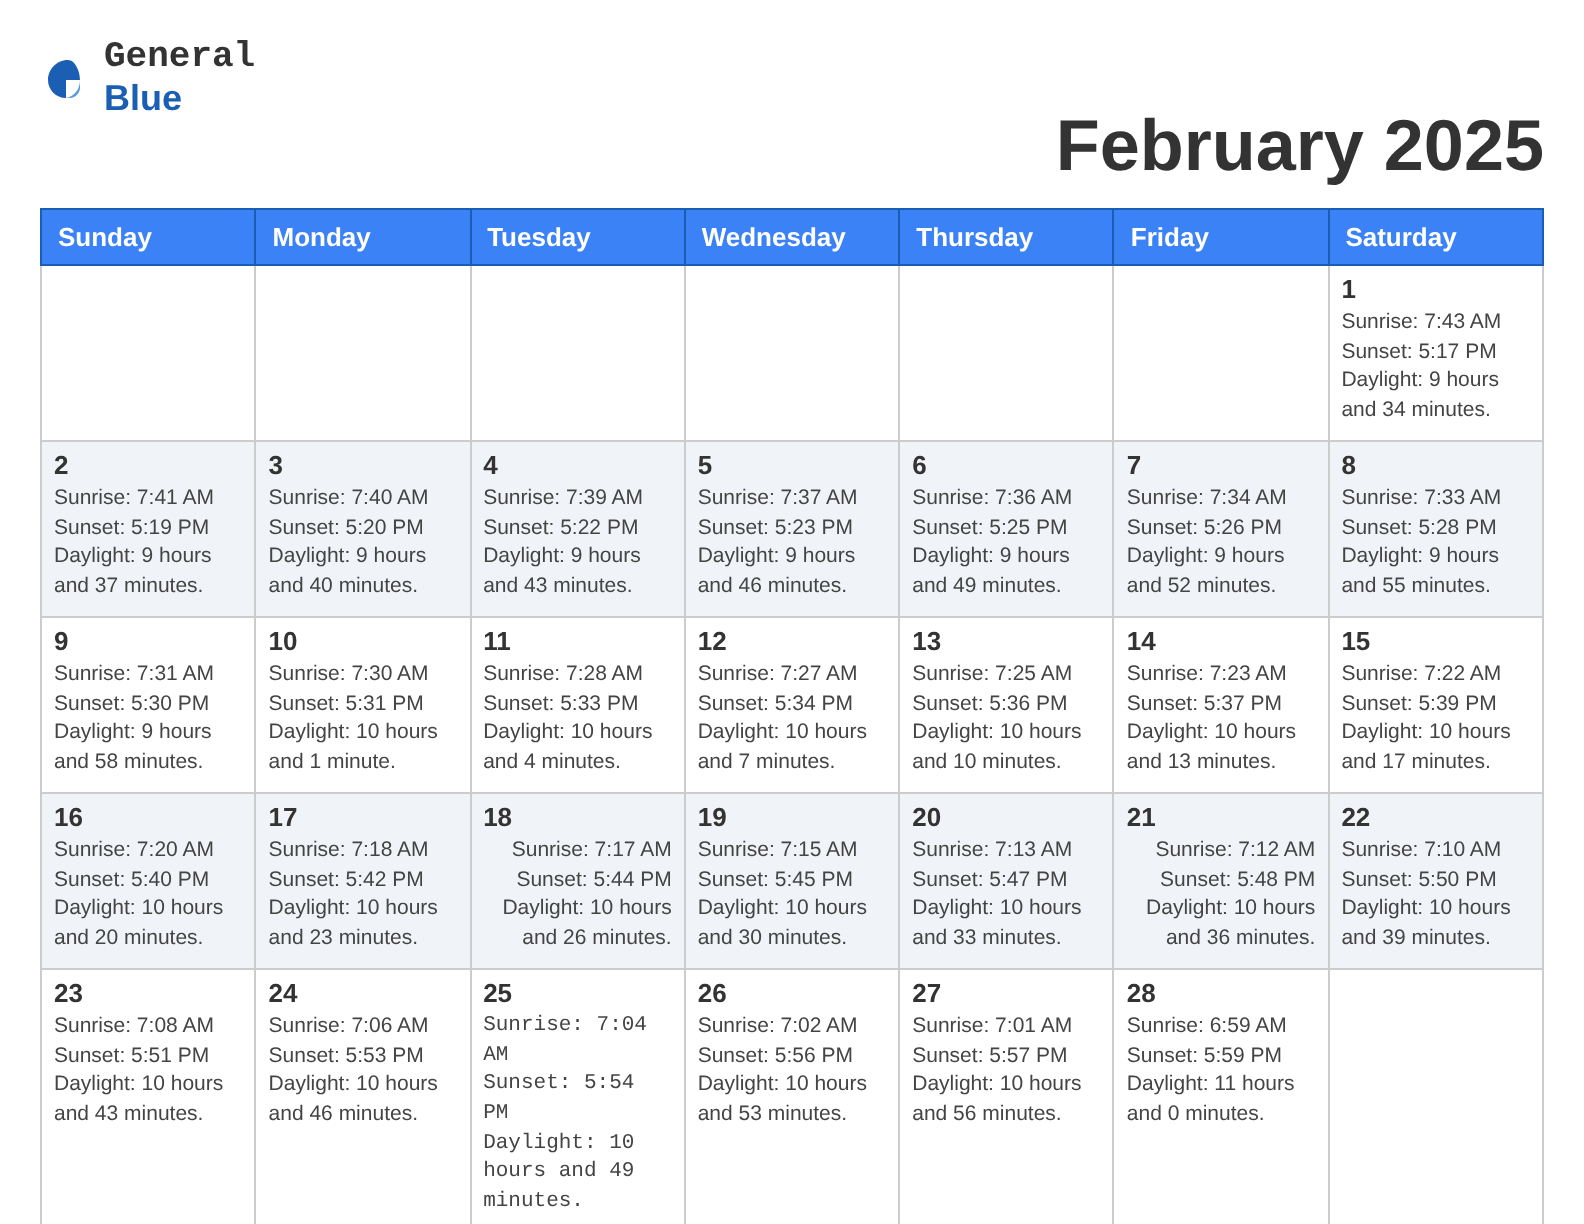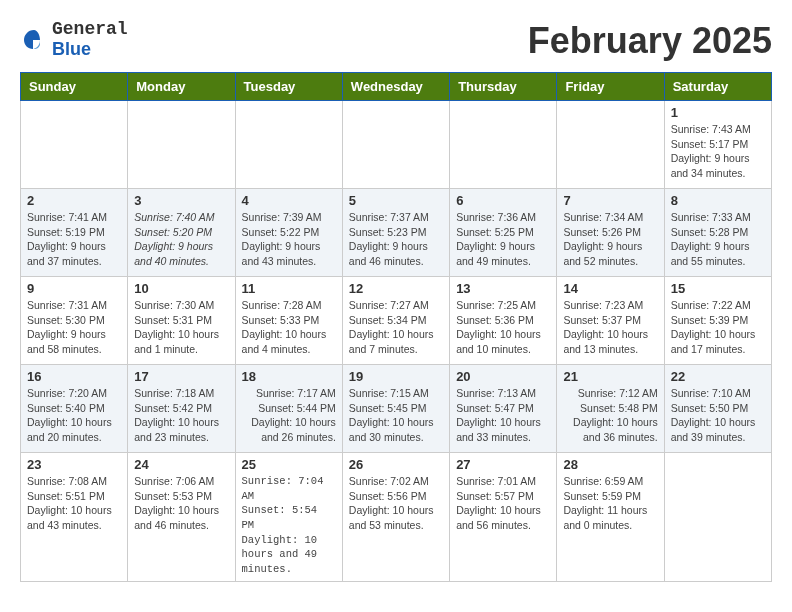--- a/index.html
+++ b/index.html
@@ -30,20 +30,21 @@
       width: 28px;
       height: 28px;
     }
     .title-area {
       text-align: right;
     }
     .month-title {
       font-size: 36px;
       font-weight: bold;
       color: #333;
+      margin-top: 32px;
     }
     .location {
       font-size: 16px;
       color: #555;
     }
     .calendar {
       width: 100%;
       border-collapse: collapse;
       border: 1px solid #ccc;
     }
@@ -79,21 +80,21 @@
     .empty-cell {
       background: #f9f9f9;
     }
     tr:nth-child(odd) td {
       background-color: #ffffff;
     }
     tr:nth-child(even) td {
       background-color: #f0f4f8;
     }
     .calendar thead tr th {
-      background-color: #4d7c0f;
+      background-color: #3b82f6;
     }
   </style>
 </head>
 <body>
 
 <div class="header">
   <div class="logo">
     <svg class="logo-icon" viewBox="0 0 28 28" xmlns="http://www.w3.org/2000/svg">
       <path d="M14 4 C8 4 4 9 4 14 C4 19 8 23 13 23 L13 14 L20 14 C20 9.5 17.5 4 14 4Z" fill="#1a5fb4"></path>
       <path d="M20 14 L20 18 C20 20 18 23 15 23 L13 23 C14 23 20 21 20 14Z" fill="#5b9bd5"></path>
@@ -137,21 +138,21 @@
       </tr>
       <tr>
         <td>
           <span class="day-number">2</span>
           <div class="day-info" style="white-space: pre-line;">Sunrise: 7:41 AM
 Sunset: 5:19 PM
 Daylight: 9 hours and 37 minutes.</div>
         </td>
         <td>
           <span class="day-number">3</span>
-          <div class="day-info" style="white-space: pre-line; font-style: italic;">Sunrise: 7:40 AM
+          <div class="day-info" style="white-space: pre-line;">Sunrise: 7:40 AM
 Sunset: 5:20 PM
 Daylight: 9 hours and 40 minutes.</div>
         </td>
         <td>
           <span class="day-number">4</span>
           <div class="day-info" style="white-space: pre-line;">Sunrise: 7:39 AM
 Sunset: 5:22 PM
 Daylight: 9 hours and 43 minutes.</div>
         </td>
         <td>

